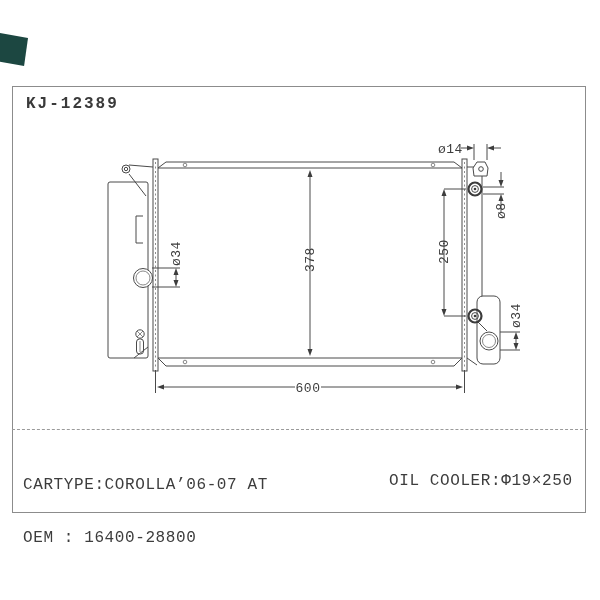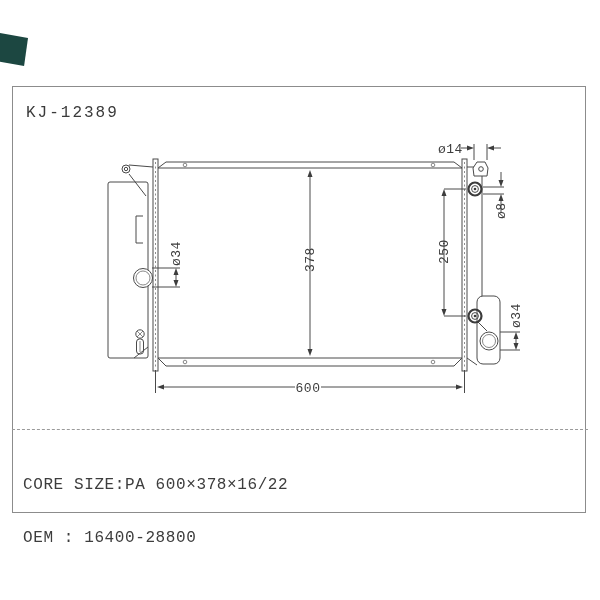--- a/index.html
+++ b/index.html
@@ -10,22 +10,22 @@
   .corner-ribbon{
     position:absolute;left:0;top:30px;width:28px;height:36px;
     background:#1c4741;
     clip-path:polygon(0 8%,100% 22%,86% 100%,0 88%);
   }
   .frame{
     position:absolute;left:12px;top:86px;width:574px;height:427px;
     border:1.5px solid #8c8c8c;box-sizing:border-box;background:#fff;
   }
   .part-title{
-    position:absolute;left:26px;top:104px;
-    font-size:16px;letter-spacing:2px;color:#3a3a3a;white-space:pre;
+    position:absolute;left:26px;top:95px;
+    font-size:16px;letter-spacing:2px;color:#3a3a3a;white-space:pre;font-weight:bold;
   }
   .drawing-svg{position:absolute;left:0;top:0;width:600px;height:600px;}
   .dash-sep{
     position:absolute;left:12px;top:429px;width:576px;height:0;
     border-top:1.5px dashed #9a9a9a;
   }
   .spec-col{
     position:absolute;color:#3d3d3d;font-size:16px;line-height:17.5px;
     letter-spacing:0.6px;white-space:pre;
   }
@@ -190,19 +190,20 @@
     <line class="ln" x1="516" y1="339" x2="516" y2="343"></line>
     <polygon class="arr" points="516,332 513.5,339 518.5,339"></polygon>
     <polygon class="arr" points="516,350 513.5,343 518.5,343"></polygon>
     <text x="520" y="328" transform="rotate(-90 520 328)">ø34</text>
   </g>
 </svg>
 
 <div class="dash-sep"></div>
 
 <div class="spec-col spec-left">
-  <div>CORE SIZE:PA 600×378×16/22</div>
+  <div>CARTYPE:COROLLA’06-07 AT</div>
   <div>OEM : 16400-28800</div>
 </div>
 
 <div class="spec-col spec-right">
+  <div>OIL COOLER:Φ19×250</div>
   
 </div>
 
 </body></html>

